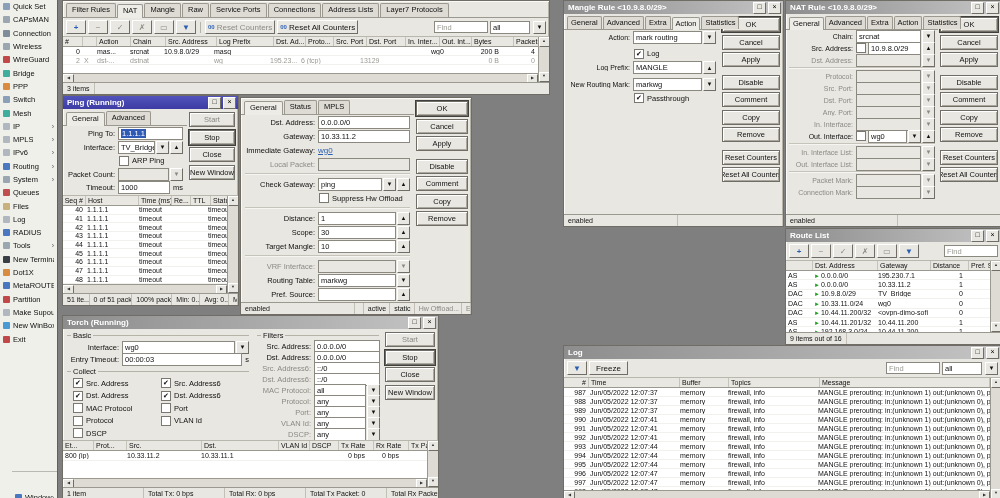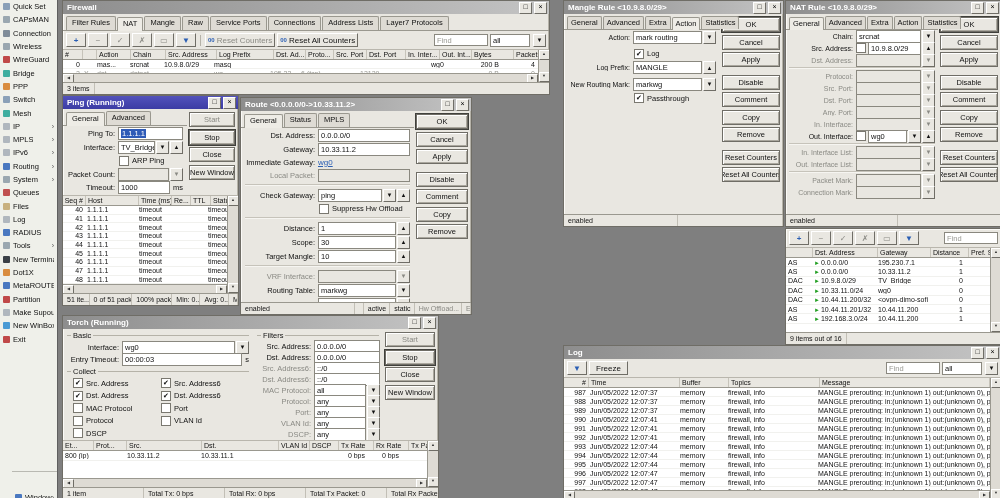--- a/index.html
+++ b/index.html
@@ -268,26 +268,20 @@
     <div class="sb-bottom">
       <div class="sb-item">
         <span class="sb-ic" style="background:#4a78c0;"></span>
         <span class="sb-lab">Windows</span>
         <span class="sb-arr">›</span>
       </div>
     </div>
   </div>
 
   <div class="win" id="w-fw" style="left:62px;top:0;width:486px;height:93px;">
-    <div class="tbar inactive">
-      <span class="ttl">Firewall</span>
-      <span class="tb-sp"></span>
-      <span class="wbtn">□</span>
-      <span class="wbtn">×</span>
-    </div>
     <div class="tabs">
 
     <div class="tab">Filter Rules</div>
         <div class="tab active">NAT</div>
         <div class="tab">Mangle</div>
         <div class="tab">Raw</div>
         <div class="tab">Service Ports</div>
         <div class="tab">Connections</div>
         <div class="tab">Address Lists</div>
         <div class="tab">Layer7 Protocols</div>
@@ -557,26 +551,20 @@
     <span class="ss">51 ite...</span>
         <span class="ss">0 of 51 pack...</span>
         <span class="ss">100% pack...</span>
         <span class="ss">Min: 0...</span>
         <span class="ss">Avg: 0...</span>
         <span class="ss grow">Max: 0...</span>
       </div>
   </div>
 
   <div class="win" id="w-rt" style="left:240px;top:97px;width:230px;height:216px;">
-    <div class="tbar inactive">
-      <span class="ttl">Route &lt;0.0.0.0/0-&gt;10.33.11.2&gt;</span>
-      <span class="tb-sp"></span>
-      <span class="wbtn">□</span>
-      <span class="wbtn">×</span>
-    </div>
     <div style="display:flex;flex:1;min-height:0;">
       <div style="flex:1;min-width:0;display:flex;flex-direction:column;">
         <div class="tabs">
 
         <div class="tab active">General</div>
             <div class="tab">Status</div>
             <div class="tab">MPLS</div>
           </div>
         <div class="frow" style="height:11px;">
           <span class="flab" style="width:70px;">Dst. Address:</span>
@@ -1019,20 +1007,26 @@
         </div>
     </div>
     <div class="statusbar">
 
     <span class="ss half">enabled</span>
         <span class="ss grow"></span>
       </div>
   </div>
 
   <div class="win" id="w-rl" style="left:785px;top:228px;width:215px;height:115px;">
+    <div class="tbar inactive">
+      <span class="ttl">Route List</span>
+      <span class="tb-sp"></span>
+      <span class="wbtn">□</span>
+      <span class="wbtn">×</span>
+    </div>
     <div class="toolrow">
       <span style="display:flex;gap:2px;">
 
       <span class="tbtn blue">+</span>
           <span class="tbtn dim">−</span>
           <span class="tbtn dim">✓</span>
           <span class="tbtn dim">✗</span>
           <span class="tbtn dim">▭</span>
           <span class="tbtn blue">▼</span>
         </span>

